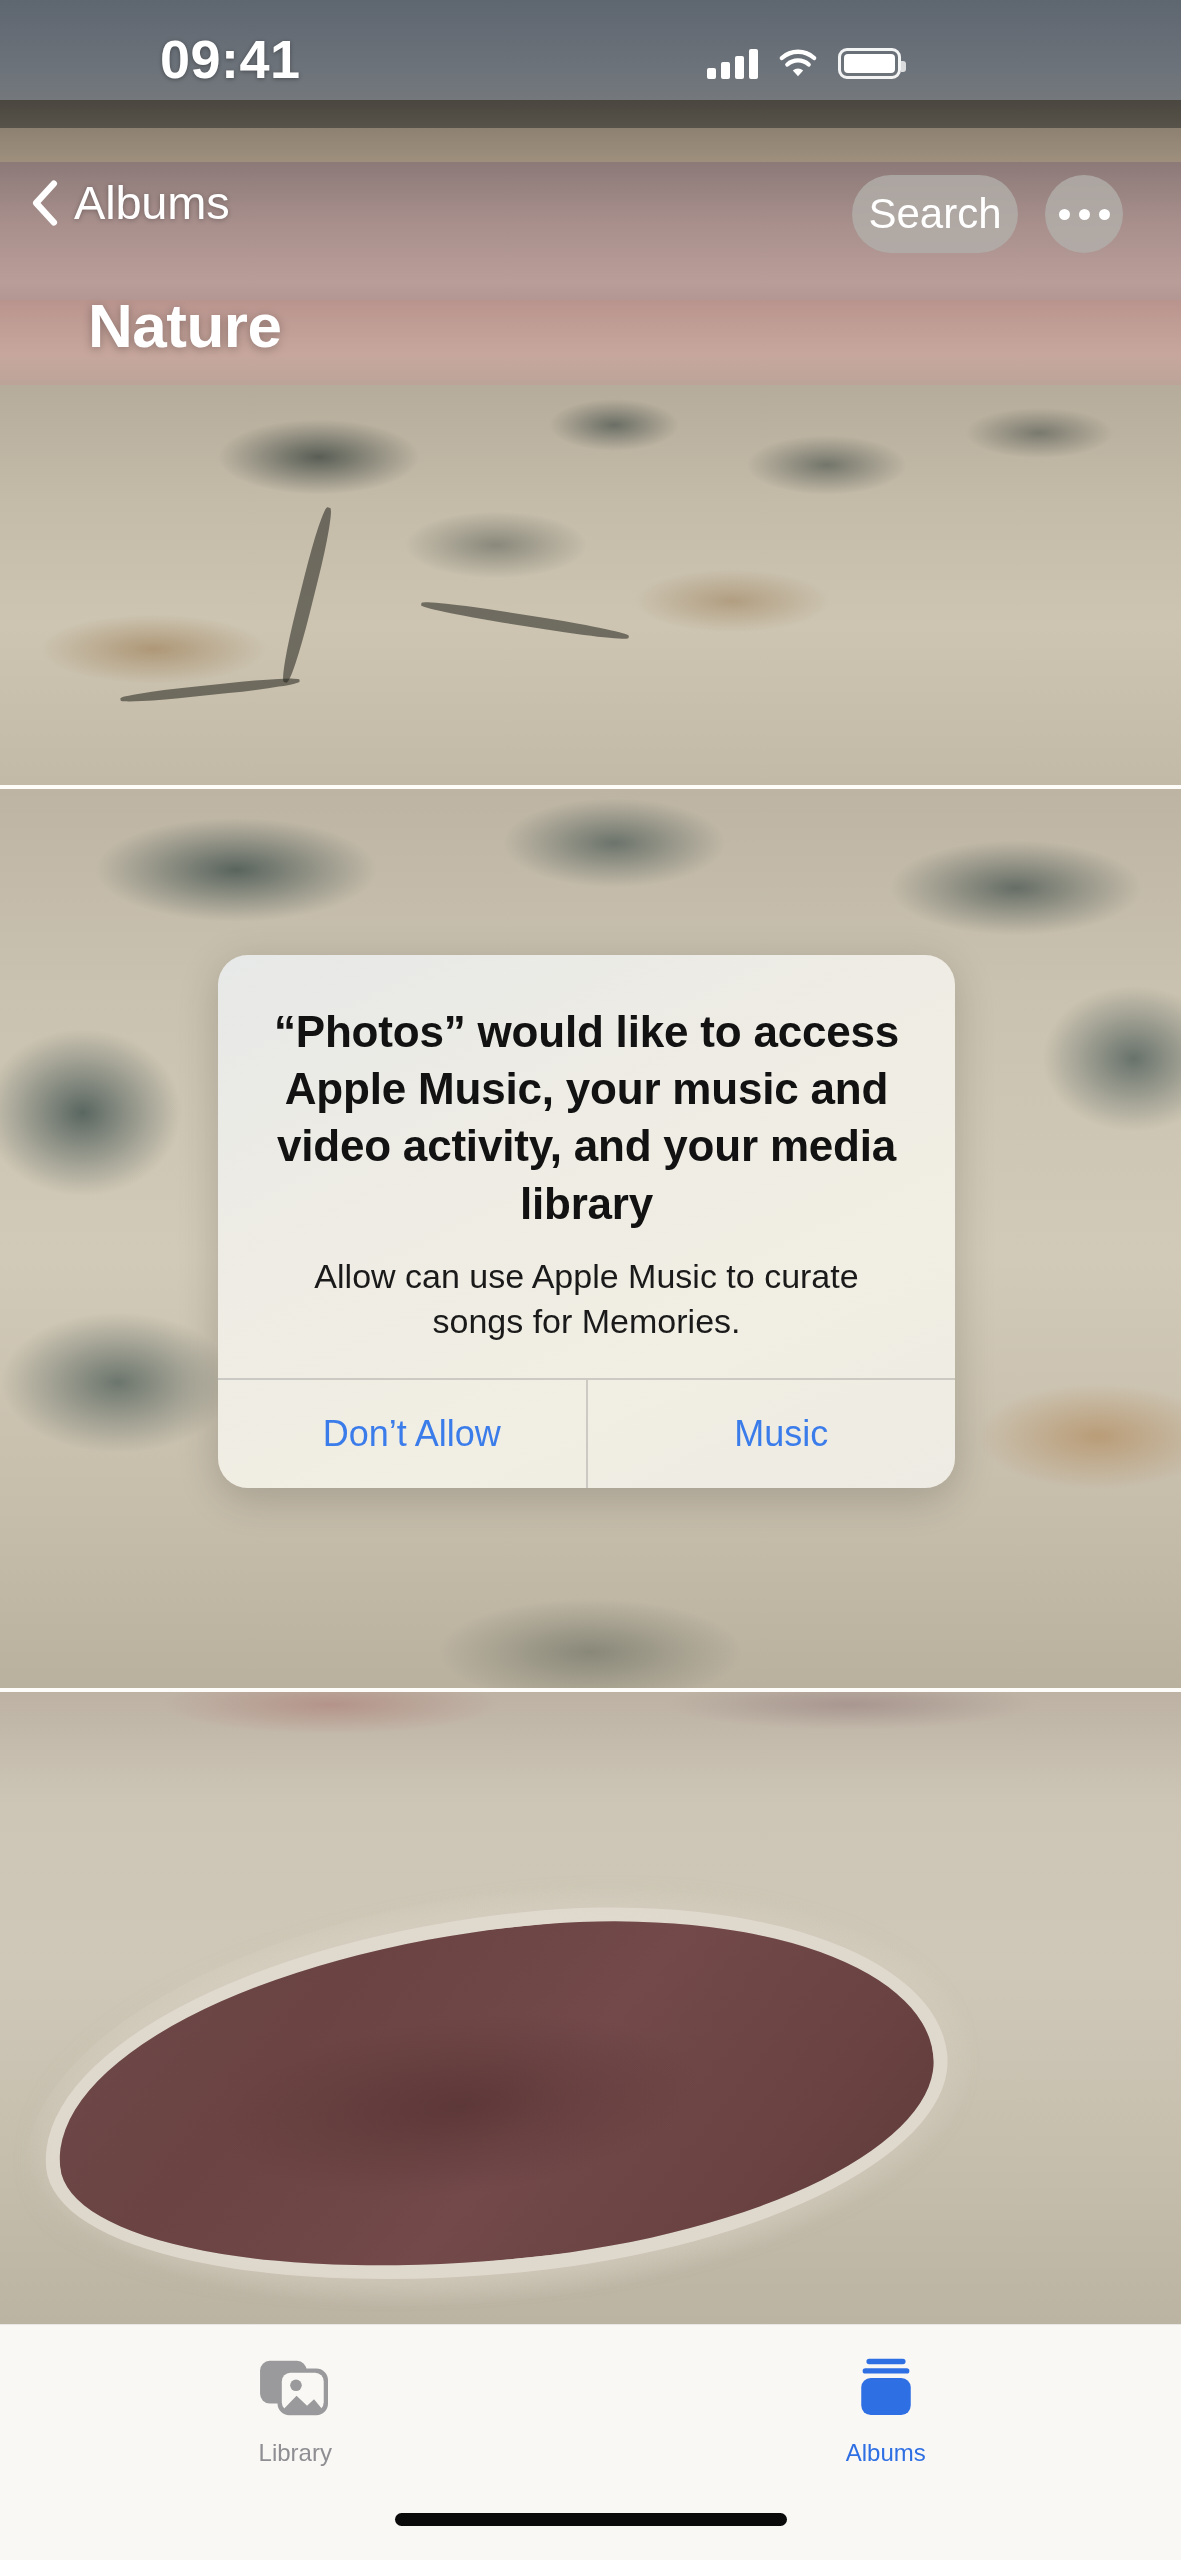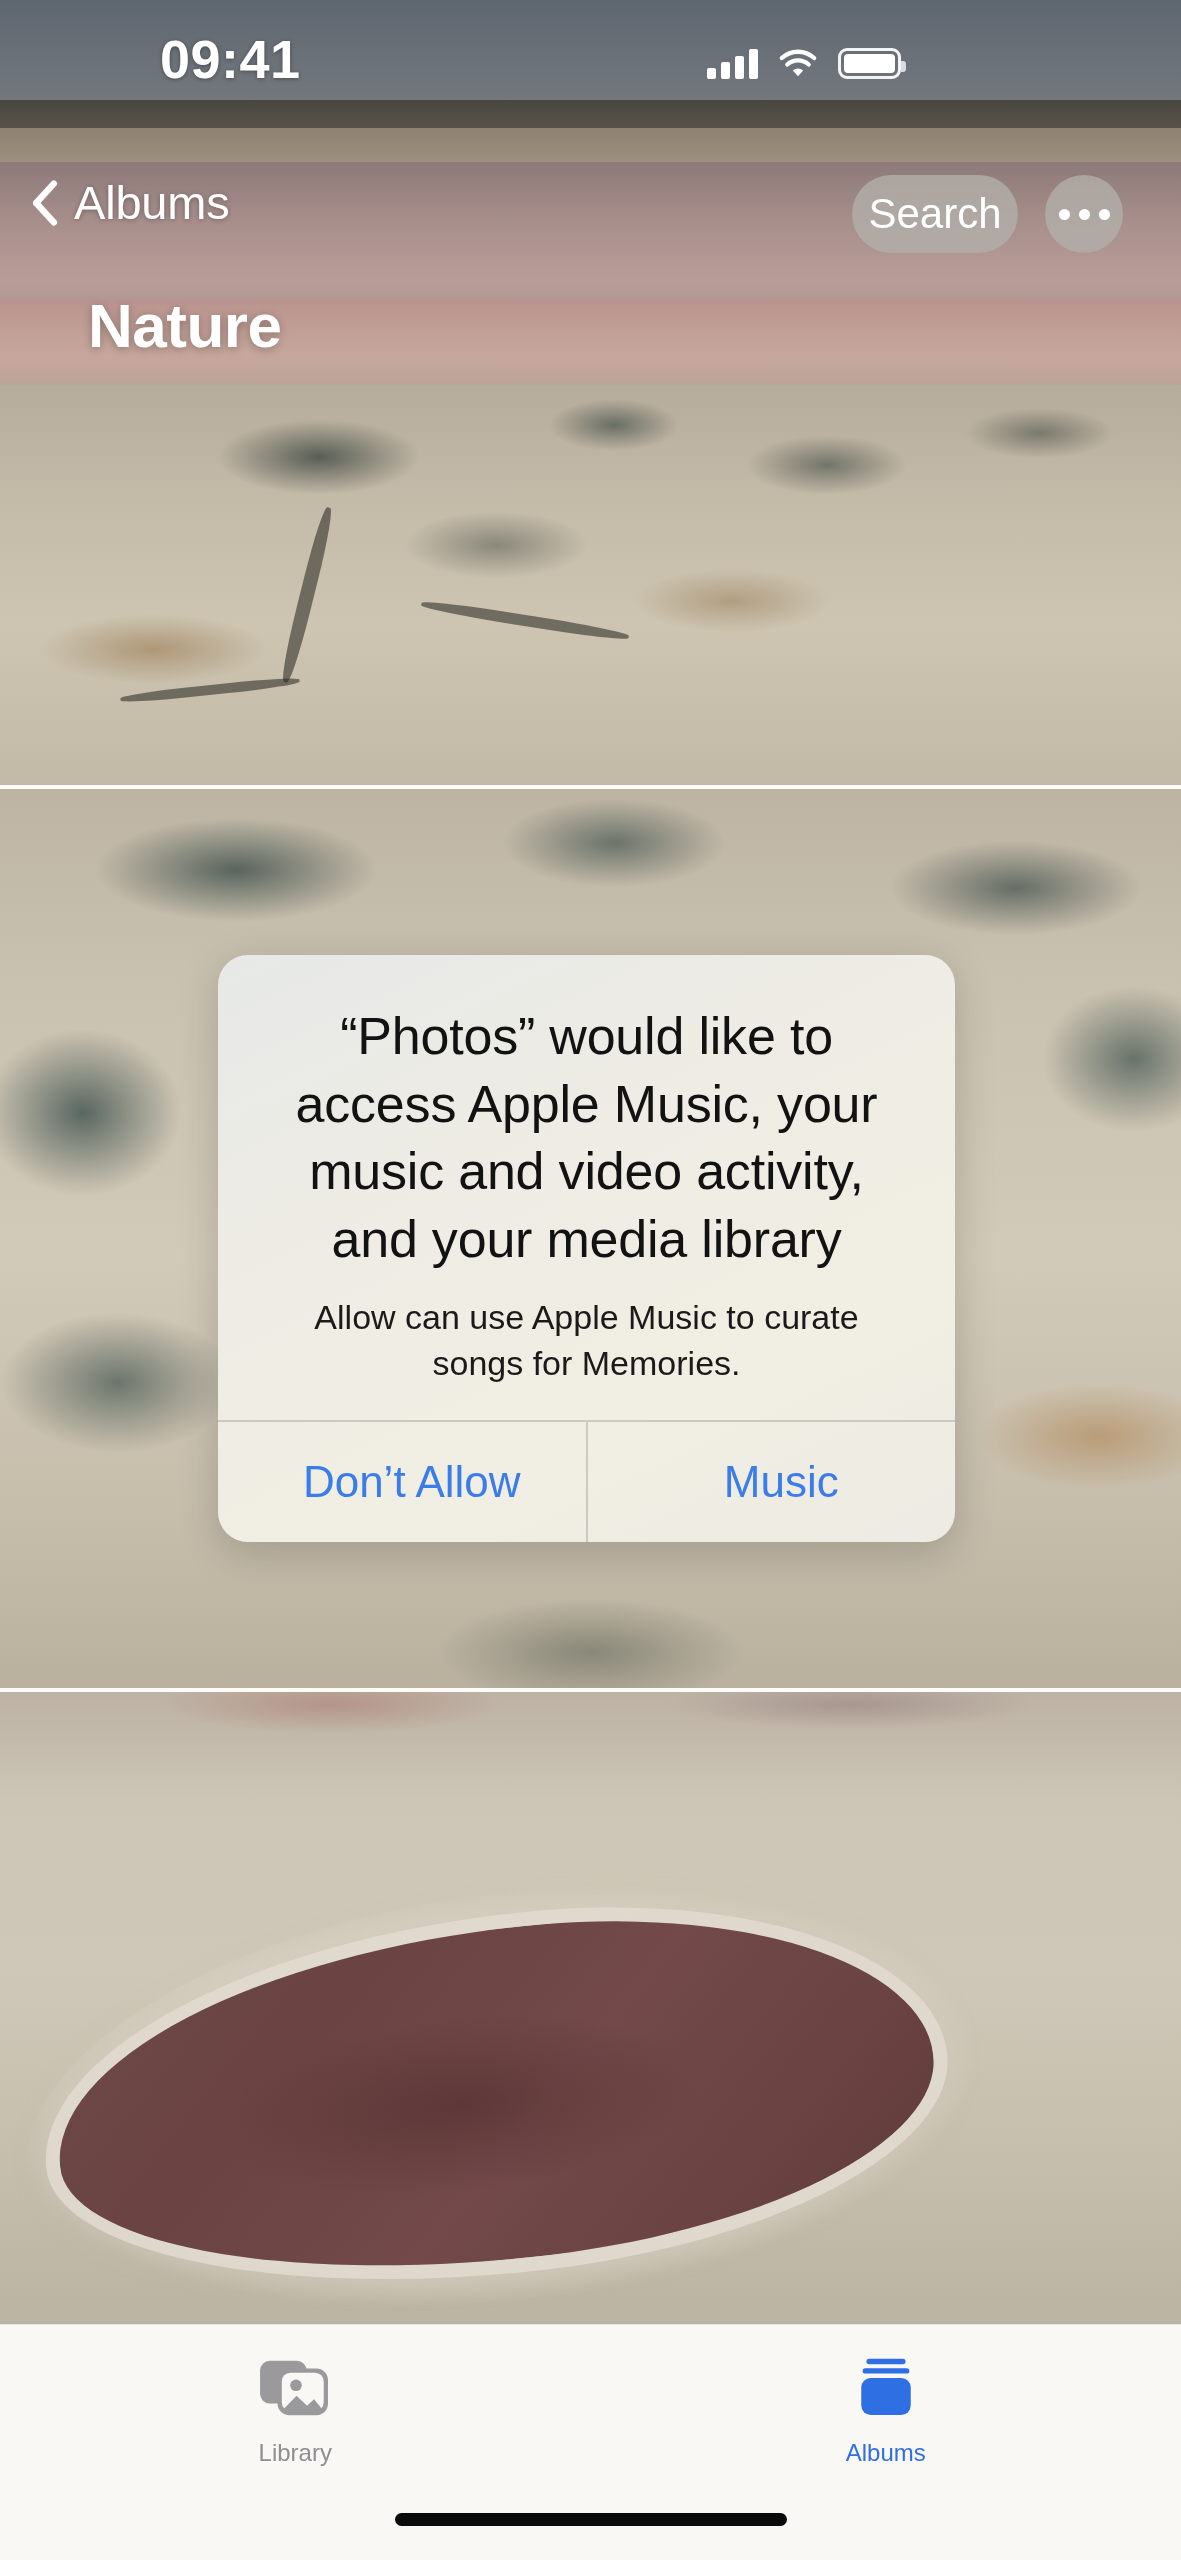--- a/index.html
+++ b/index.html
@@ -183,36 +183,36 @@
     position:absolute; left:218px; top:955px;
     width:737px;
     background:linear-gradient(155deg, #e7e9e8 0%, #eeece4 38%, #f1eee3 70%, #edebe3 100%);
     border-radius:30px;
     overflow:hidden;
     box-shadow:0 10px 40px rgba(0,0,0,.18);
     pointer-events:auto;
   }
   #alert-body { padding:48px 48px 34px; text-align:center; }
   #alert-title {
-    font-size:52px; font-weight:400; line-height:1.30;
+    font-size:44px; font-weight:700; line-height:1.30;
     color:#121212; letter-spacing:-.2px;
   }
   #alert-message {
     margin-top:22px;
     font-size:34px; font-weight:400; line-height:1.33;
     color:#1a1a1a;
   }
   #alert-actions {
     display:flex;
     border-top:2px solid rgba(120,120,120,.30);
   }
   .alert-action {
-    flex:1; height:120px;
+    flex:1; height:108px;
     display:flex; align-items:center; justify-content:center;
-    font-size:44px; font-weight:400; color:#3b7ceb;
+    font-size:36px; font-weight:400; color:#3b7ceb;
     cursor:pointer;
     padding-left:20px;
   }
   .alert-action + .alert-action { border-left:2px solid rgba(120,120,120,.30); }
 
   
   #tabbar {
     position:absolute; left:0; bottom:0; width:1181px; height:236px;
     background:#faf8f4;
     border-top:1px solid rgba(0,0,0,.07);

